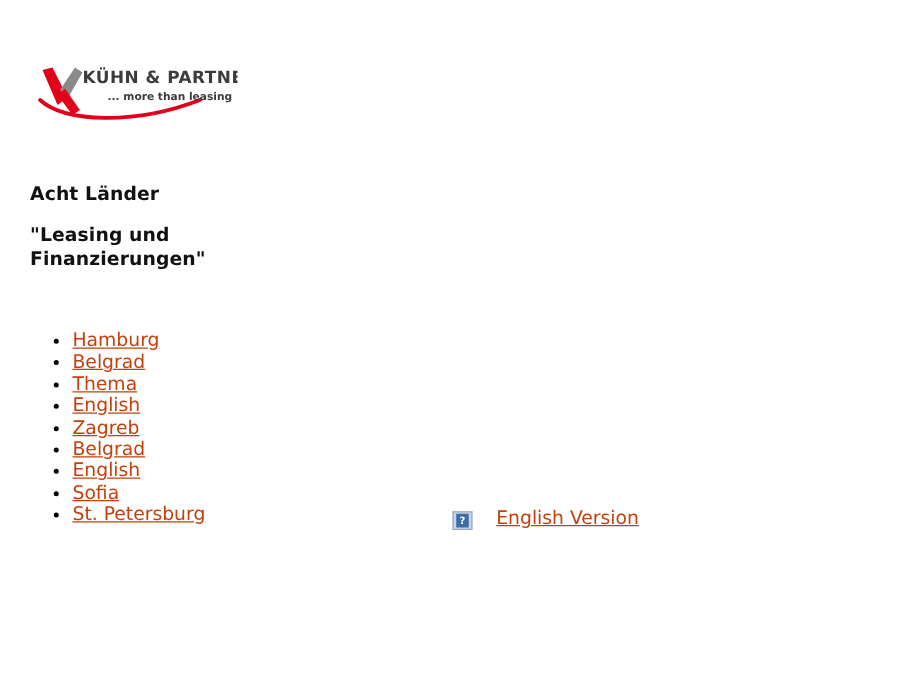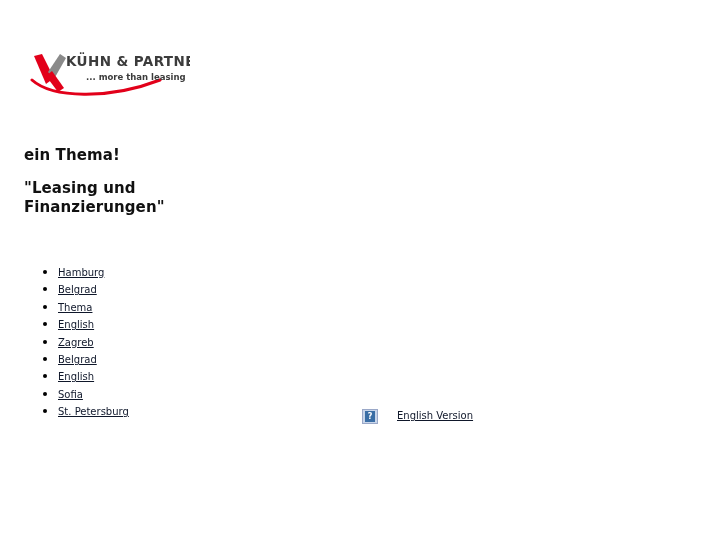--- a/index.html
+++ b/index.html
@@ -61,23 +61,23 @@
   }
   .city-list li {
     font-family: "DejaVu Sans", "Liberation Sans", sans-serif;
     font-size: 12.5px;
     line-height: 16.4px;
     color: #000000;
     margin: 0;
     padding: 0;
   }
   a.wlink {
-    color: #0f172a;
+    color: #c2410c;
     text-decoration: underline;
-    font-size: 10px;
+    font-size: 15px;
     font-family: "DejaVu Sans", "Liberation Sans", sans-serif;
   }
 
   
   .placeholder-wrap {
     position: absolute;
     left: 362px;
     top: 409px;
     width: 16px;
     height: 15px;
@@ -131,21 +131,21 @@
 
     <path d="M2 30 C 22 48, 78 50, 130 30" fill="none" stroke="#e2001a" stroke-width="3" stroke-linecap="round"></path>
 
     <text x="36" y="16" font-family="DejaVu Sans, Liberation Sans, sans-serif" font-size="13.5" font-weight="bold" fill="#3c3c3c" letter-spacing="0.4">KÜHN &amp; PARTNER</text>
 
     <text x="56" y="30" font-family="DejaVu Sans, Liberation Sans, sans-serif" font-size="8.5" font-weight="bold" fill="#3c3c3c">... more than leasing</text>
   </svg>
 </div>
 
 <div class="headings">
-  <p class="headline">ein Thema!</p>
+  <p class="headline">Acht Länder</p>
   <p class="headline tight">"Leasing und</p>
   <p class="headline">Finanzierungen"</p>
 </div>
 
 <ul class="city-list">
   <li><a class="wlink" href="#">Hamburg</a></li>
   <li><a class="wlink" href="#">Belgrad</a></li>
   <li><a class="wlink" href="#">Thema</a></li>
   <li><a class="wlink" href="#">English</a></li>
   <li><a class="wlink" href="#">Zagreb</a></li>

